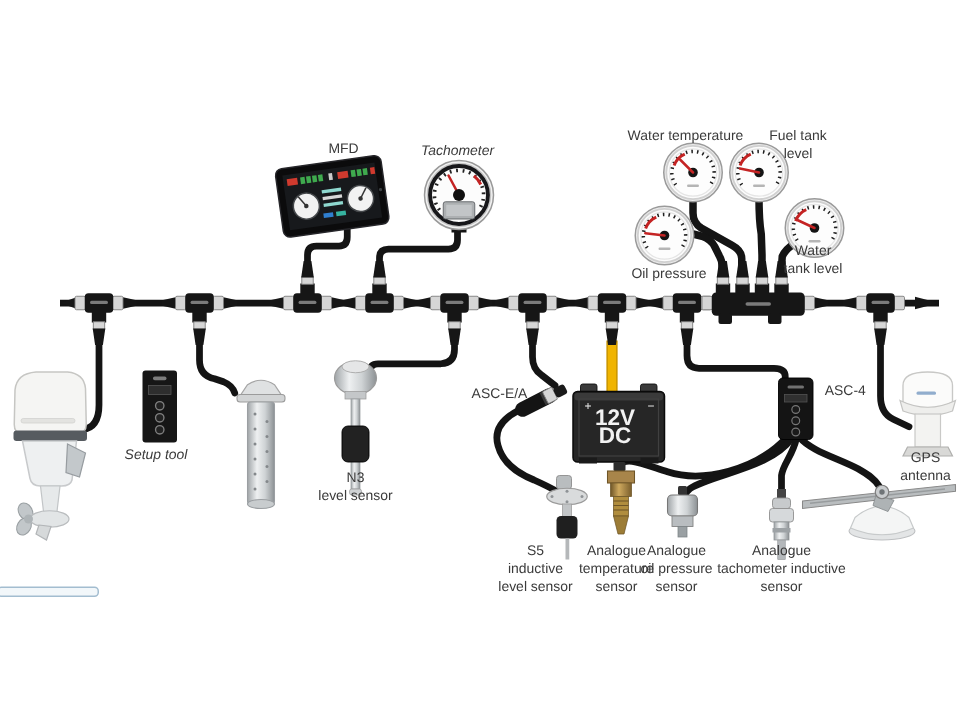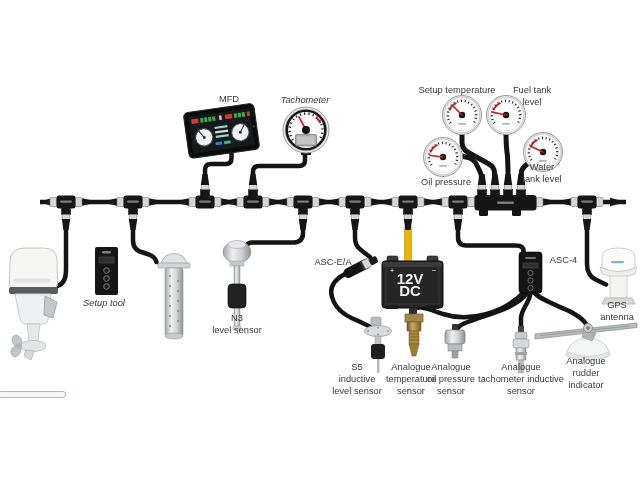--- a/index.html
+++ b/index.html
@@ -337,21 +337,21 @@
     <path d="M602,268 L602,257 Q602,248 618.5,248 Q635,248 635,257 L635,268 Q628,272 618.5,272 Q607,272 602,268 Z" fill="#fbfbfa" stroke="#c8c8c6" stroke-width="0.9"></path>
     <path d="M600,267 Q618.5,276 637,267 L635,274 Q618.5,280 602,274 Z" fill="#eeeeec" stroke="#c4c4c2" stroke-width="0.8"></path>
     <rect x="611" y="261" width="13" height="2.2" rx="1" fill="#3a6ea8" opacity="0.55"></rect>
     <rect x="610" y="276" width="17" height="22" fill="#f3f3f1" stroke="#c9c9c7" stroke-width="0.8"></rect>
     <polygon points="605,298 632,298 635,304 602,304" fill="#d9d9d7" stroke="#b0b0ae" stroke-width="0.8"></polygon>
   </g>
 </svg>
 
   <div class="lbl" style="left:229px;top:93px;">MFD</div>
   <div class="lbl" style="left:305px;top:94px;font-style:italic;">Tachometer</div>
-  <div class="lbl" style="left:457px;top:84px;">Setup temperature</div>
+  <div class="lbl" style="left:457px;top:84px;">Water temperature</div>
   <div class="lbl" style="left:532px;top:84px;">Fuel tank
 level</div>
   <div class="lbl" style="left:446px;top:176px;">Oil pressure</div>
   <div class="lbl" style="left:542px;top:161px;">Water
 tank level</div>
   <div class="lbl" style="left:104px;top:297px;font-style:italic;">Setup tool</div>
   <div class="lbl" style="left:237px;top:312px;">N3
 level sensor</div>
   <div class="lbl" style="left:333px;top:256px;">ASC-E/A</div>
   <div class="lbl" style="left:556px;top:254px;padding-left:15px;">ASC-4</div>
@@ -364,19 +364,17 @@
 level sensor</div>
   <div class="lbl" style="left:411px;top:361px;">Analogue
 temperature
 sensor</div>
   <div class="lbl" style="left:451px;top:361px;">Analogue
 oil pressure
 sensor</div>
   <div class="lbl" style="left:521px;top:361px;">Analogue
 tachometer inductive
 sensor</div>
-  <div class="lbl" style="left:586px;top:355px;">Analogue rudder
-indicator</div>
   <div class="lbl" style="left:617px;top:299px;">GPS
 antenna</div>
 
   <div class="artifact"></div>
 </div>
 
 </body></html>

